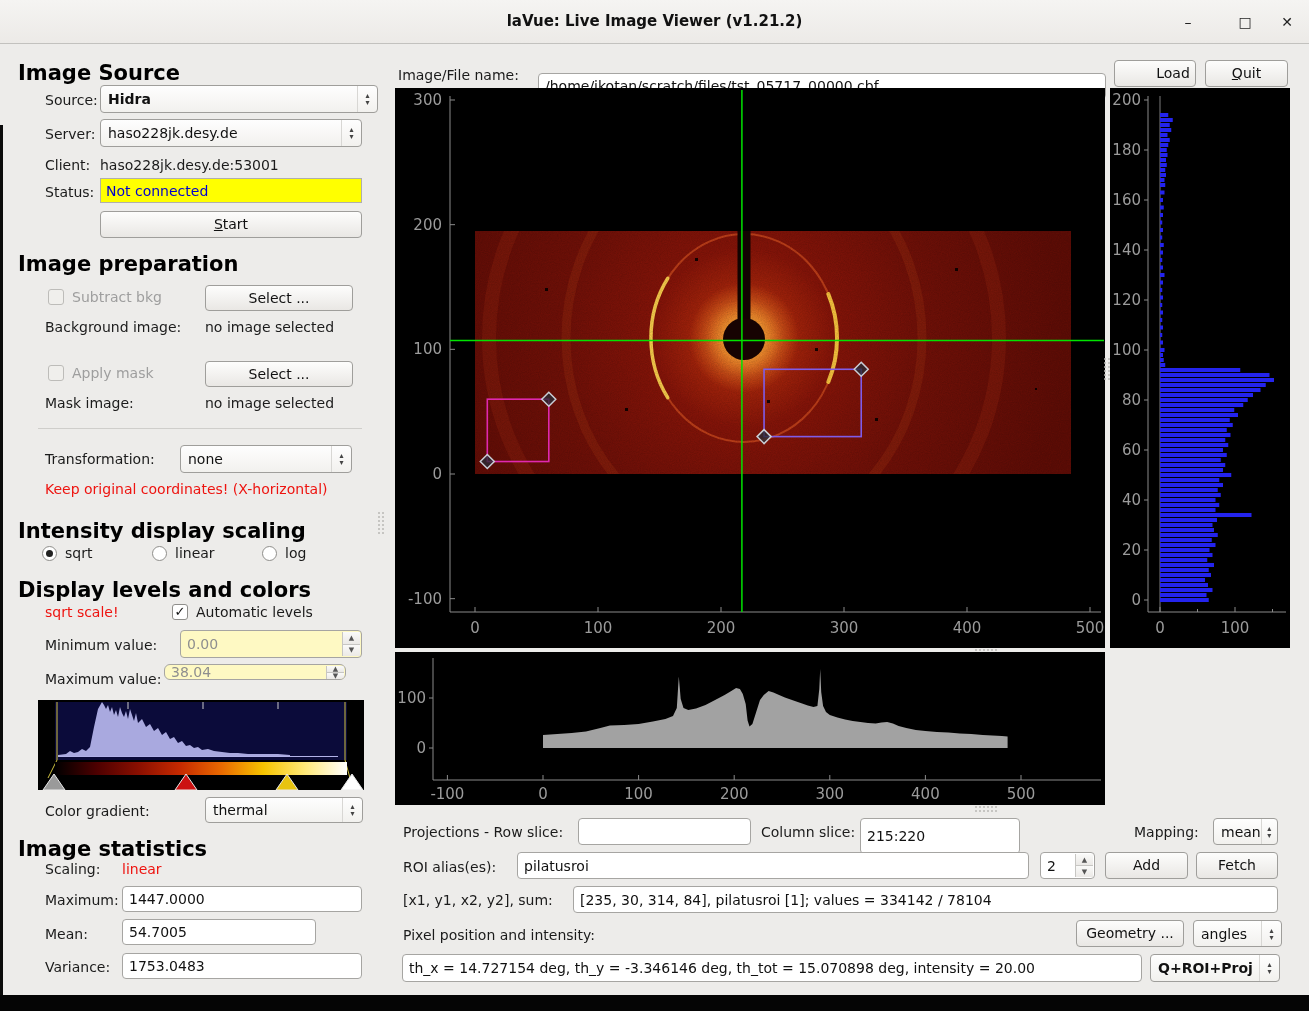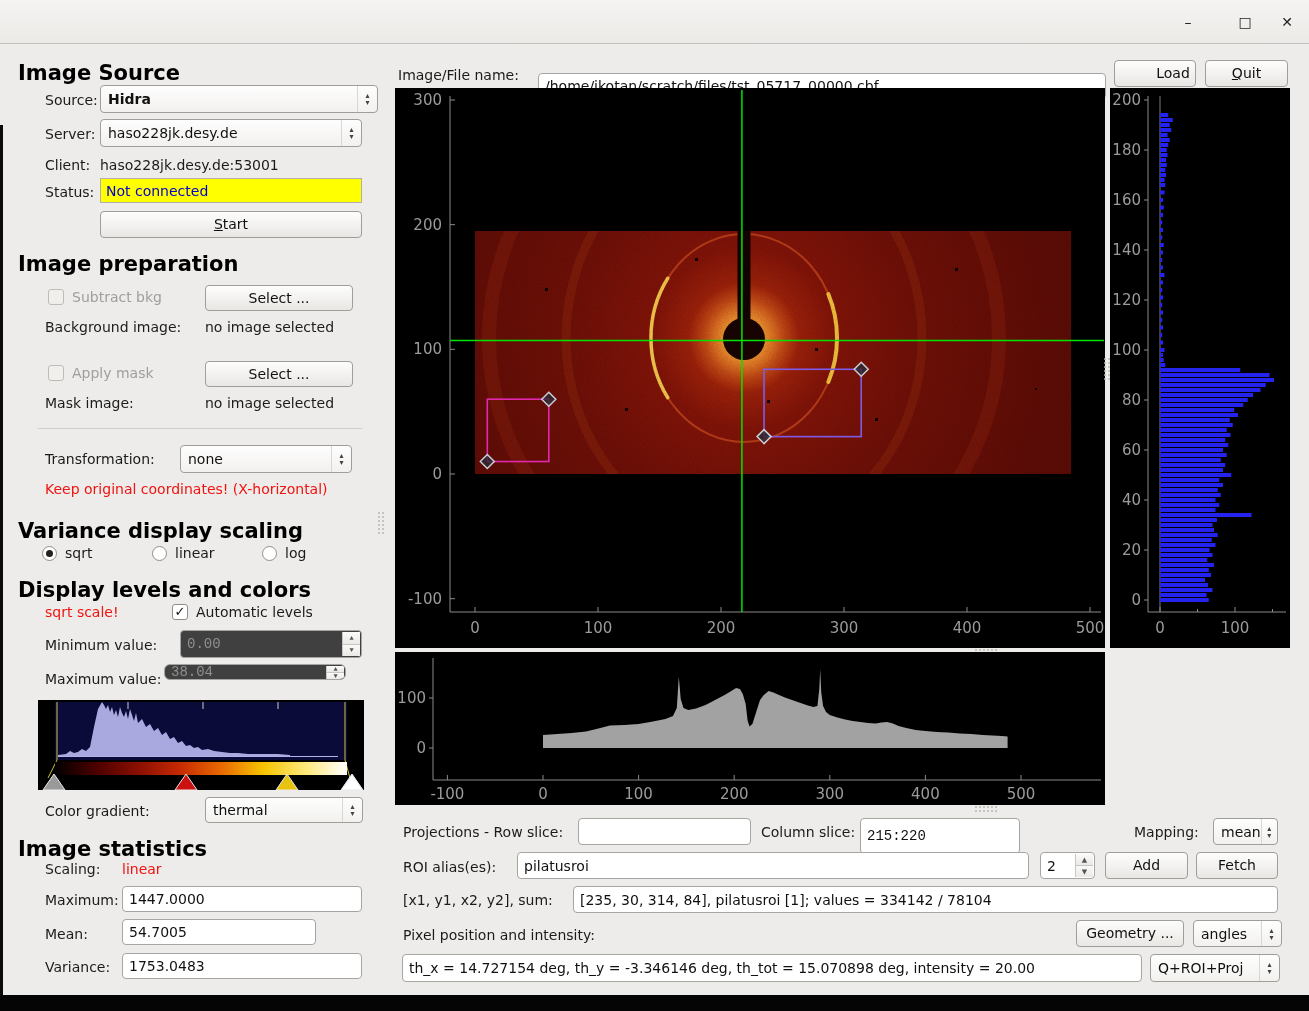--- a/index.html
+++ b/index.html
@@ -22,21 +22,21 @@
   .lbl { position:absolute; font-size:14px; color:#1b1b1b; white-space:nowrap; }
   .hdr { position:absolute; font-size:21px; font-weight:bold; color:#000; white-space:nowrap; }
   .red { color:#ee1410; }
   .gray { color:#9e9e9e; }
   .btn { position:absolute; background:linear-gradient(#fdfdfc,#e9e7e4); border:1px solid #9f9e9b;
     border-radius:4px; font-size:14px; color:#111; text-align:center; cursor:default; }
   .btn span { display:block; width:100%; }
   .u-first::first-letter { text-decoration:underline; }
   .input { position:absolute; background:#fff; border:1px solid #a6a5a2; border-radius:4px;
     font-size:14px; color:#111; padding:0 6px; display:flex; align-items:center; white-space:nowrap; overflow:hidden; }
-  .input.disabled { background:#404040; color:#8f8f8f;font-family:Liberation Mono, monospace; }
+  .input.disabled { background:#fef9c3; color:#8f8f8f; }
   .combo { position:absolute; background:linear-gradient(#fefefe,#f2f1ee); border:1px solid #9f9e9b;
     border-radius:4px; font-size:14px; color:#111; display:flex; align-items:center; padding-left:7px; }
   .combo .arr { margin-left:auto; height:100%; width:20px; border-left:1px solid #d8d7d4;
     display:flex; flex-direction:column; align-items:center; justify-content:center; color:#444;
     font-size:8px; line-height:7px; }
   .spinbtns { position:absolute; right:1px; top:1px; bottom:1px; width:18px; display:flex; flex-direction:column; }
   .spinbtns div { flex:1; border-left:1px solid #c7c6c3; font-size:7px; line-height:6px; text-align:center; color:#555;
     display:flex; align-items:center; justify-content:center; background:linear-gradient(#fafaf9,#ebe9e6); }
   .spinbtns div:first-child { border-bottom:1px solid #c7c6c3; }
   .checkbox { position:absolute; width:16px; height:16px; border:1px solid #8f8e8b; border-radius:3px; background:#fff;
@@ -53,20 +53,21 @@
 
   .plotbox { position:absolute; background:#000; }
   svg text { font-family:"DejaVu Sans","Liberation Sans",sans-serif; }
 </style>
 </head>
 <body>
 
 <div id="app">
 
   <div id="titlebar">
+    <div class="title">laVue: Live Image Viewer (v1.21.2)</div>
     <div class="winbtn" style="left:1175px;">–</div>
     <div class="winbtn" style="left:1232px;">□</div>
     <div class="winbtn" style="left:1274px;">✕</div>
   </div>
 
   <div id="left-edge"></div>
 
   <div class="hdr" style="left:18px; top:61px;">Image Source</div>
 
   <div class="lbl" style="left:45px; top:92px;">Source:</div>
@@ -111,21 +112,21 @@
 
   <div class="sep" style="left:38px; top:428px; width:324px;"></div>
 
   <div class="lbl" style="left:45px; top:451px;">Transformation:</div>
   <div class="combo" style="left:180px; top:445px; width:172px; height:28px;">
     <span>none</span>
     <span class="arr">▴<br>▾</span>
   </div>
   <div class="lbl red" style="left:45px; top:481px;">Keep original coordinates! (X-horizontal)</div>
 
-  <div class="hdr" style="left:18px; top:519px;">Variance display scaling</div>
+  <div class="hdr" style="left:18px; top:519px;">Intensity display scaling</div>
   <div class="radio sel" style="left:42px; top:546px;"></div>
   <div class="lbl" style="left:65px; top:545px;">sqrt</div>
   <div class="radio" style="left:152px; top:546px;"></div>
   <div class="lbl" style="left:175px; top:545px;">linear</div>
   <div class="radio" style="left:262px; top:546px;"></div>
   <div class="lbl" style="left:285px; top:545px;">log</div>
 
   <div class="hdr" style="left:18px; top:578px;">Display levels and colors</div>
   <div class="lbl red" style="left:45px; top:604px;">sqrt scale!</div>
   <div class="checkbox" style="left:172px; top:604px;">✓</div>
@@ -506,21 +507,21 @@
       <i></i>
       <i></i>
       <i></i>
     </div>
 
   <div class="lbl" style="left:403px; top:824px;">Projections - Row slice:</div>
   <div class="input" style="left:578px; top:818px; width:173px; height:27px;">
     <span></span>
   </div>
   <div class="lbl" style="left:761px; top:824px;">Column slice:</div>
-  <div class="input" style="left:860px; top:818px; width:160px; height:36px;font-family:Liberation Mono, monospace;">
+  <div class="input" style="left:860px; top:818px; width:160px; height:36px;">
     <span>215:220</span>
   </div>
   <div class="lbl" style="left:1134px; top:824px;">Mapping:</div>
   <div class="combo" style="left:1213px; top:818px; width:65px; height:27px;">
     <span>mean</span>
     <span class="arr">▴<br>▾</span>
   </div>
 
   <div class="lbl" style="left:403px; top:859px;">ROI alias(es):</div>
   <div class="input" style="left:517px; top:852px; width:512px; height:27px;">
@@ -550,19 +551,19 @@
     <span>Geometry ...</span>
   </div>
   <div class="combo" style="left:1193px; top:920px; width:89px; height:27px;">
     <span>angles</span>
     <span class="arr">▴<br>▾</span>
   </div>
 
   <div class="input" style="left:402px; top:954px; width:740px; height:28px;">
     <span>th_x = 14.727154 deg, th_y = -3.346146 deg, th_tot = 15.070898 deg, intensity = 20.00</span>
   </div>
-  <div class="combo" style="left:1150px; top:954px; width:130px; height:28px; font-weight:normal;">
+  <div class="combo" style="left:1150px; top:954px; width:130px; height:28px; font-weight:bold;">
     <span>Q+ROI+Proj</span>
     <span class="arr">▴<br>▾</span>
   </div>
 
   <div id="bottom-strip"></div>
 </div>
 
 </body></html>

